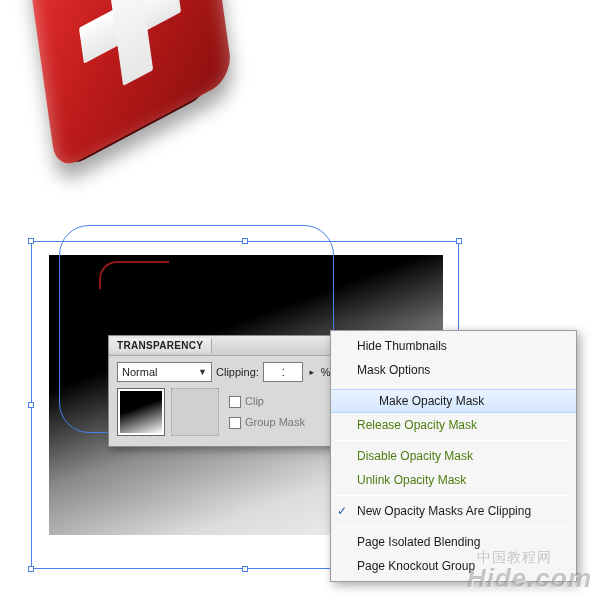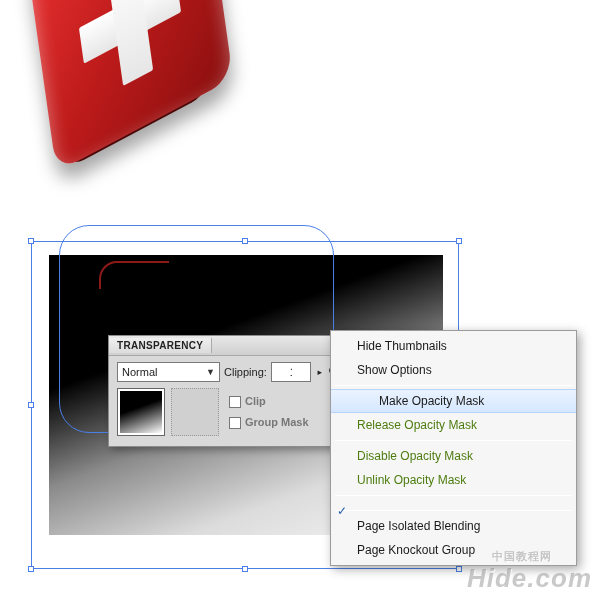--- a/index.html
+++ b/index.html
@@ -121,39 +121,39 @@
     align-items: center; justify-content: center;
     font-size: 9px;
     cursor: pointer;
   }
   .panel-body { padding: 6px 8px 10px 8px; background: #d9d9d9; }
   .row { display: flex; align-items: center; gap: 4px; margin-bottom: 6px; }
   .dropdown, .num {
     background: #fff; border: 1px solid #7a7a7a;
     height: 20px; font-size: 11px;
   }
-  .dropdown { width: 103px; padding: 0 4px; display:flex; align-items:center; justify-content:space-between;}
+  .dropdown { width: 95px; padding: 0 4px; display:flex; align-items:center; justify-content:space-between;}
   .dd-arrow { font-size: 9px; color:#333; }
   .num { width: 40px; text-align: center; padding: 1px 18px; }
   .label { font-size: 11px; }
   .pct-arrow { width: 10px; text-align:center; font-size:9px; }
   .thumbs-row { display: flex; align-items: center; gap: 10px; }
   .thumb-pair { display: flex; gap: 6px; }
   .thumb {
     width: 48px; height: 48px;
     background: #fff; border: 1px solid #666;
     padding: 2px;
   }
   .thumb-inner {
     width: 100%; height: 100%;
     background: linear-gradient(160deg,#000 0%,#000 40%,#fff 100%);
     position: relative;
   }
   .chk { width: 12px; height: 12px; background:#fff; border:1px solid #777; display:inline-block; vertical-align:middle; margin-right:4px; }
-  .chk-col { display:flex; flex-direction:column; gap:8px; font-size:11px; color:#777;font-weight:bold; }
+  .chk-col { display:flex; flex-direction:column; gap:8px; font-size:11px; color:#777; }
 
   
   .context {
     position: absolute;
     left: 330px; top: 330px;
     width: 247px;
     background: #f6f6f6;
     border: 1px solid #9b9b9b;
     box-shadow: 3px 3px 10px rgba(0,0,0,0.35);
     font-size: 12px;
@@ -186,22 +186,22 @@
     font-weight: 900;
     font-style: italic;
     letter-spacing: 1px;
     color: rgba(100,100,100,0.35);
     text-shadow: 1px 1px 0 rgba(255,255,255,0.6);
     font-family: Arial, sans-serif;
   }
   .wm .cn {
     position: absolute;
     right: 40px; top: -14px;
-    font-size: 11px;
-    font-weight: bold;
+    font-size: 14px;
+    font-weight: normal;
     font-style: normal;
     color: rgba(100,100,100,0.35);
   }
 </style>
 </head>
 <body>
 
 <div class="red-side"></div>
 <div class="red-block"></div>
 
@@ -251,30 +251,31 @@
       <div class="chk-col">
         <label><span class="chk"></span><span>Clip</span></label>
         <label><span class="chk"></span><span>Group Mask</span></label>
       </div>
     </div>
   </div>
 </div>
 
 <div class="context">
   <div class="mi">Hide Thumbnails</div>
-  <div class="mi">Show Options</div>
+  <div class="mi">Mask Options</div>
   <div class="sep"></div>
   <div class="mi hover">Make Opacity Mask</div>
   <div class="mi disabled">Release Opacity Mask</div>
   <div class="sep"></div>
   <div class="mi disabled">Disable Opacity Mask</div>
   <div class="mi disabled">Unlink Opacity Mask</div>
   <div class="sep"></div>
   <div class="mi">
     <span class="check">✓</span>
+    <span>New Opacity Masks Are Clipping</span>
   </div>
   <div class="sep"></div>
   <div class="mi">Page Isolated Blending</div>
   <div class="mi">Page Knockout Group</div>
 </div>
 
 <div class="wm">
   <span class="cn">中国教程网</span>
   <span>Hide.com</span>
 </div>

